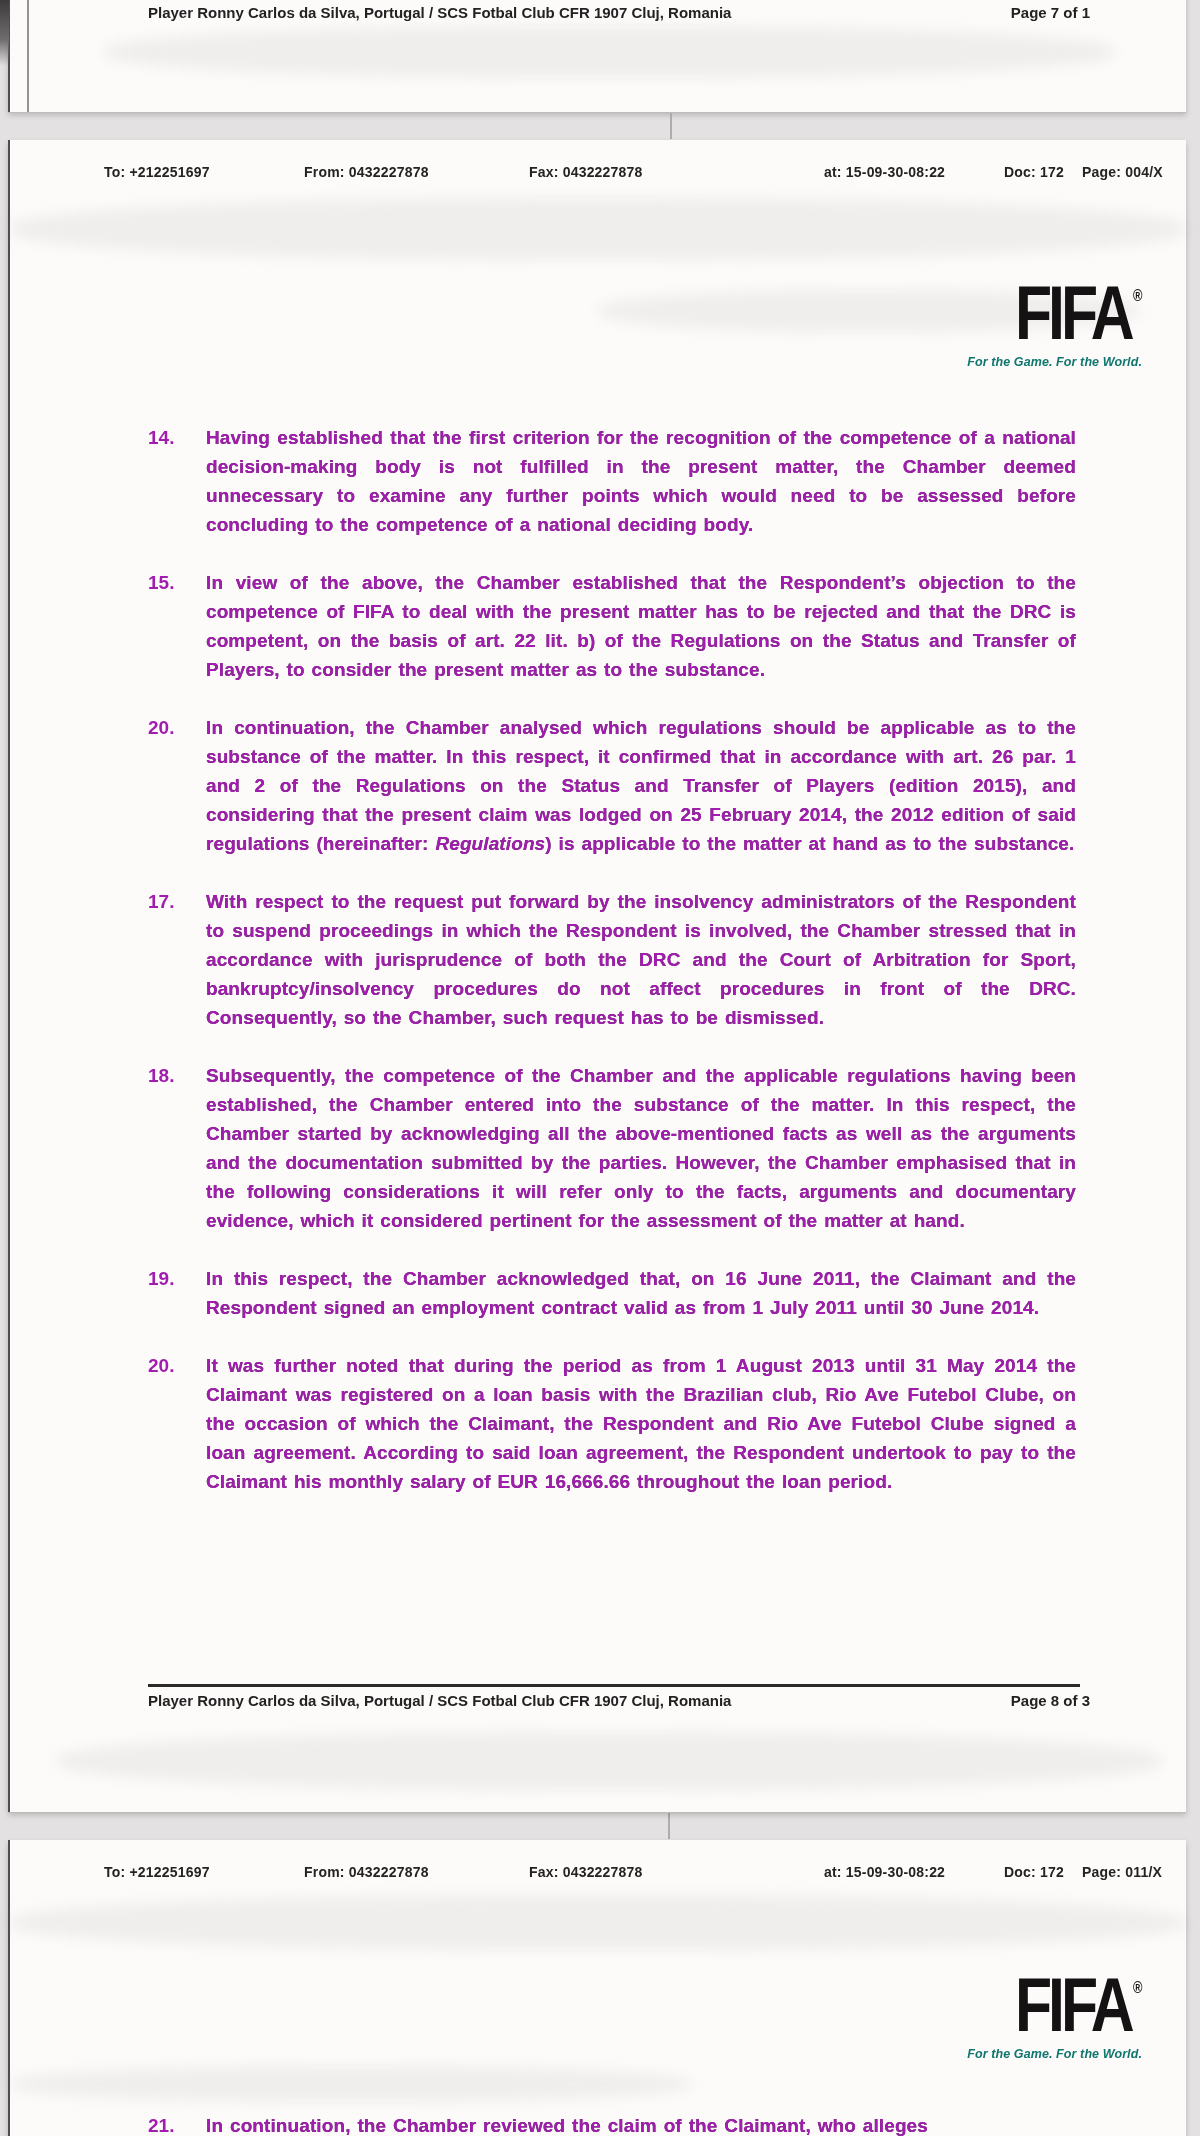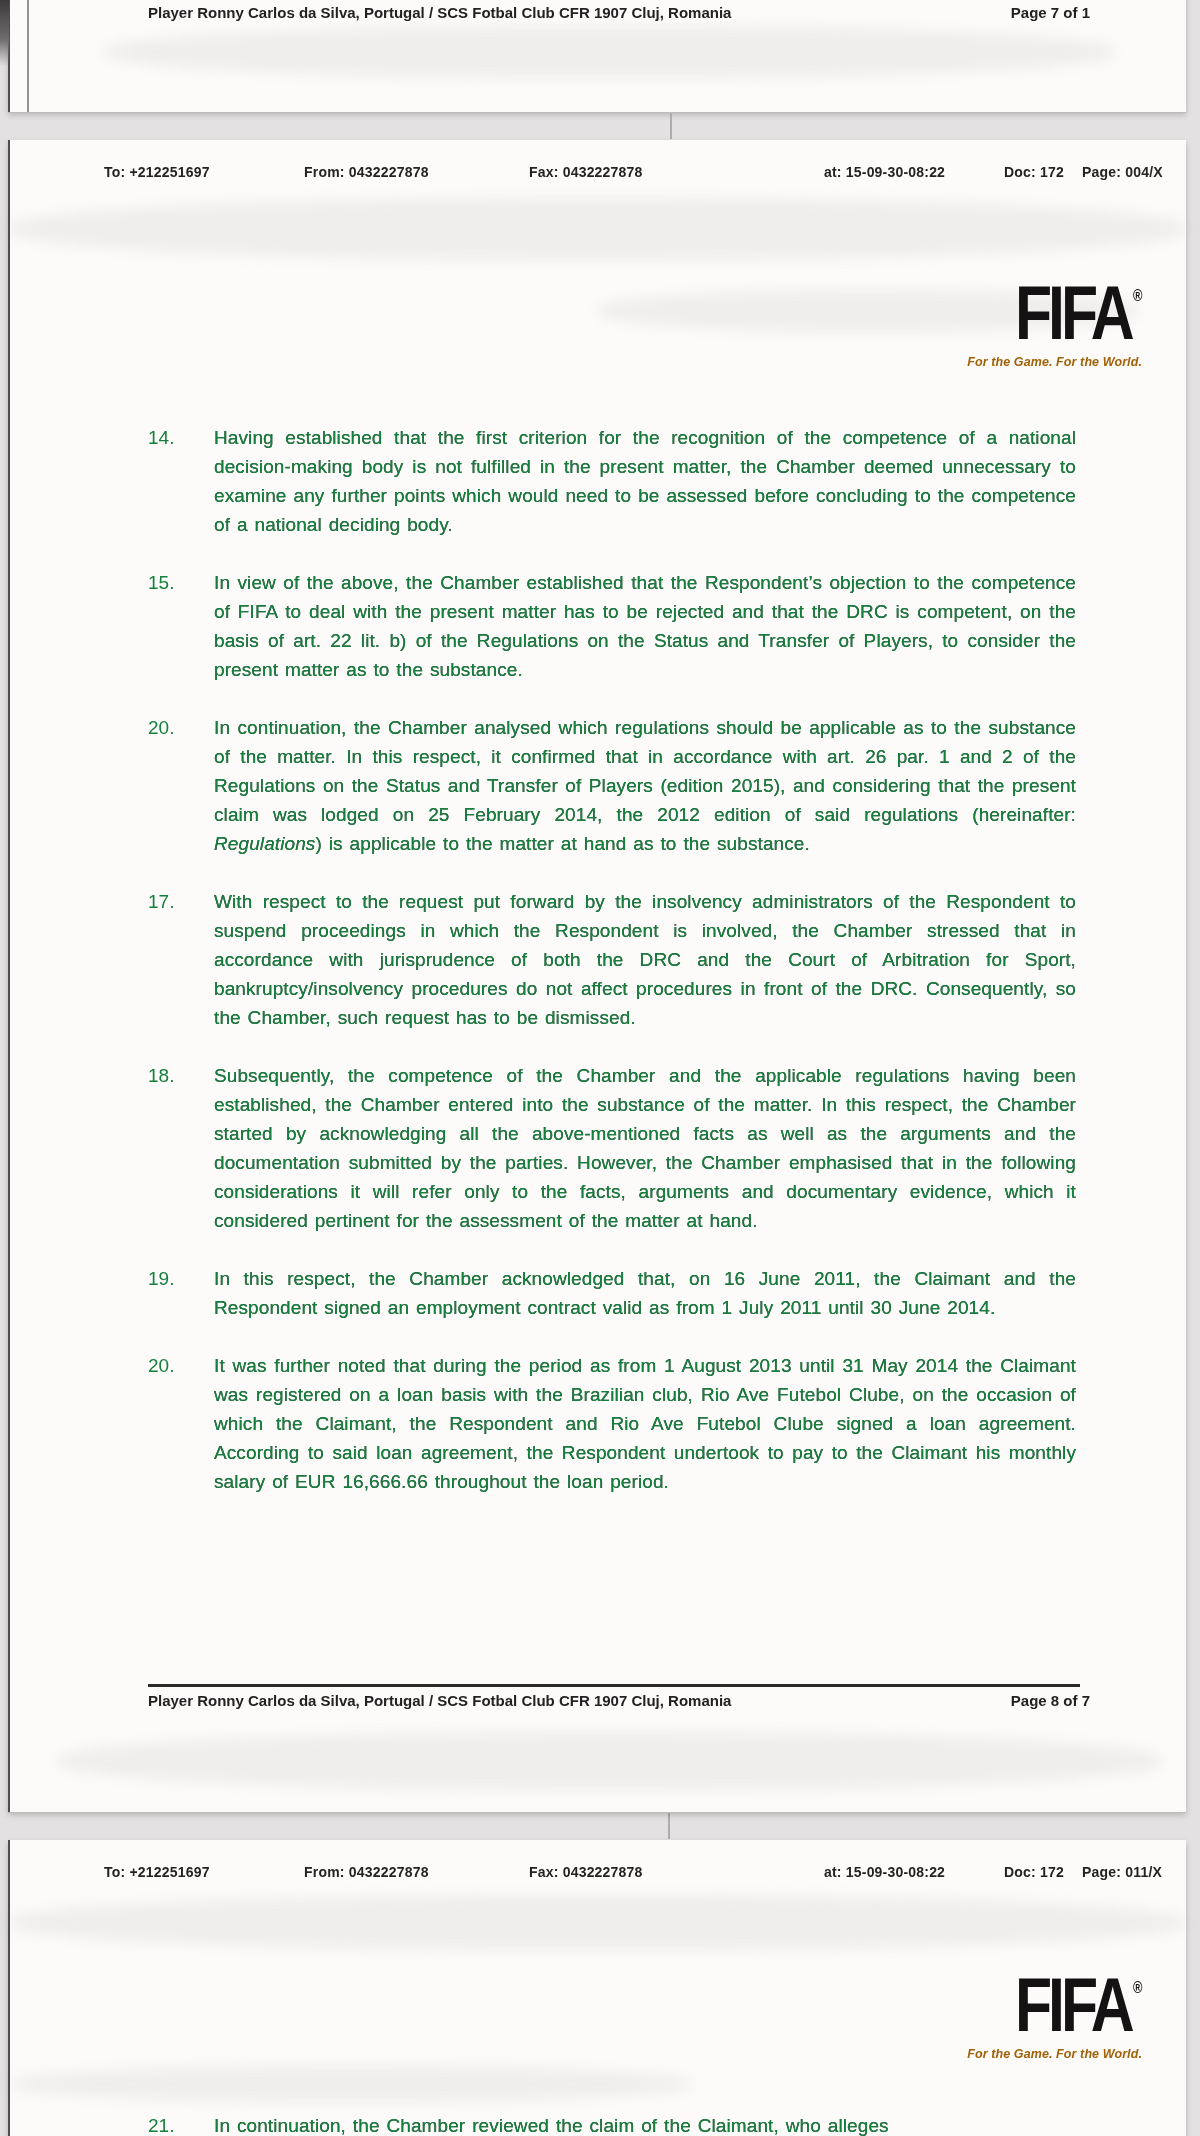--- a/index.html
+++ b/index.html
@@ -36,26 +36,26 @@
 
   .fifa-logo { position:absolute; right:44px; text-align:right; }
   .fifa-word {
     display:inline-block; font-size:76px; font-weight:bold; line-height:60px;
     letter-spacing:-5px; color:#141213;
     transform:scaleX(0.80); transform-origin:100% 50%;
     white-space:nowrap;
   }
   .fifa-reg { font-size:16px; letter-spacing:0; vertical-align:38px; margin-left:3px; }
   .fifa-tagline {
-    font-size:12.5px; font-weight:bold; font-style:italic; color:#a16207;
+    font-size:12.5px; font-weight:bold; font-style:italic; color:#0f766e;
     margin-top:12px; letter-spacing:.1px;
   }
 
   .paras { position:absolute; left:138px; width:928px; }
-  .para { display:flex; font-size:19px; line-height:29px; font-weight:normal; color:#15803d;gap:8px; }
+  .para { display:flex; font-size:19px; line-height:29px; font-weight:bold; color:#a21caf; }
   .para + .para { margin-top:29px; }
   .para-num { width:58px; flex:none; }
   .para-body { flex:1; text-align:justify; word-spacing:1.5px; letter-spacing:.1px;
     text-shadow:0 0 0.5px rgba(32,29,30,0.85); }
   .para-body em { font-style:italic; }
 
   .footer-line { position:absolute; left:138px; width:932px; height:3px; background:#2b2929; }
   .footer-row {
     position:absolute; left:138px; right:96px; display:flex; justify-content:space-between;
     font-size:15px; font-weight:bold; color:#242122; white-space:nowrap;align-items:flex-end;
@@ -123,21 +123,21 @@
       </div>
       <div class="para">
         <div class="para-num">20.</div>
         <div class="para-body"><span>It was further noted that during the period as from 1 August 2013 until 31 May 2014 the Claimant was registered on a loan basis with the Brazilian club, Rio Ave Futebol Clube, on the occasion of which the Claimant, the Respondent and Rio Ave Futebol Clube signed a loan agreement. According to said loan agreement, the Respondent undertook to pay to the Claimant his monthly salary of EUR 16,666.66 throughout the loan period.</span></div>
       </div>
     </div>
 
   <div class="footer-line" style="top:1544px;"></div>
   <div class="footer-row" style="top:1552px;">
     <span>Player Ronny Carlos da Silva, Portugal / SCS Fotbal Club CFR 1907 Cluj, Romania</span>
-    <span>Page 8 of 7</span>
+    <span>Page 8 of 3</span>
   </div>
 </div>
 
 <div class="page page-10">
   <div class="blotch" style="top:55px; left:0; width:100%; height:55px;"></div>
   <div class="blotch" style="top:226px; left:0; width:58%; height:36px;"></div>
 
   <div class="fax-header">
     <span class="fx-to">To: +212251697</span>
     <span class="fx-from">From: 0432227878</span>

